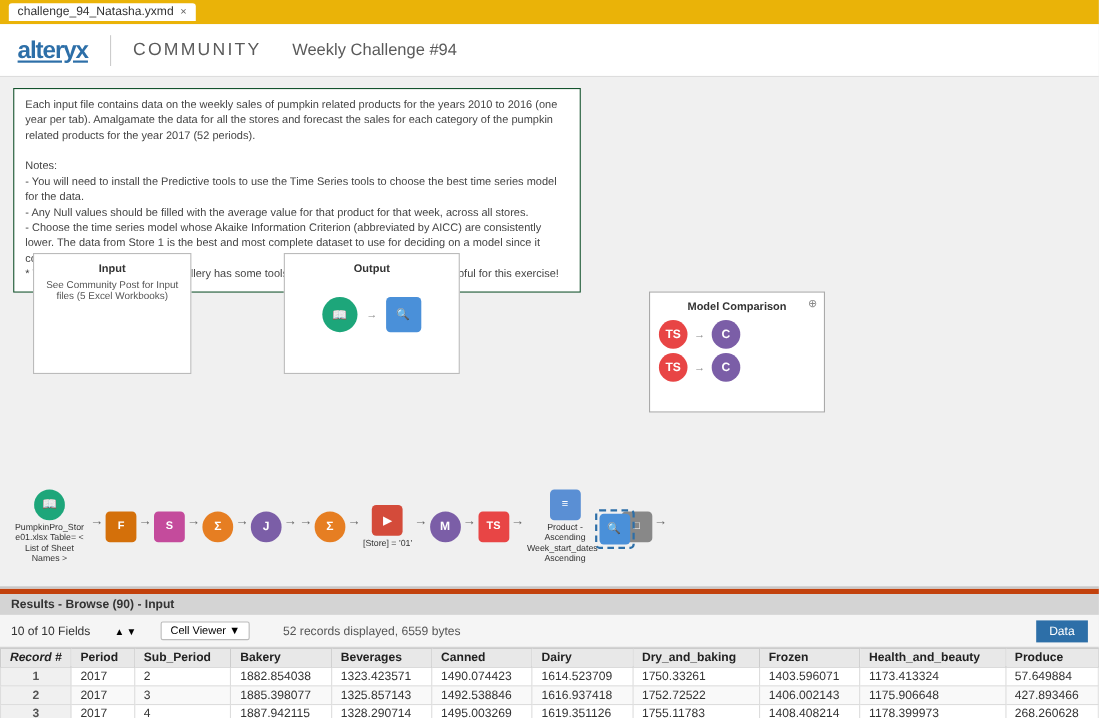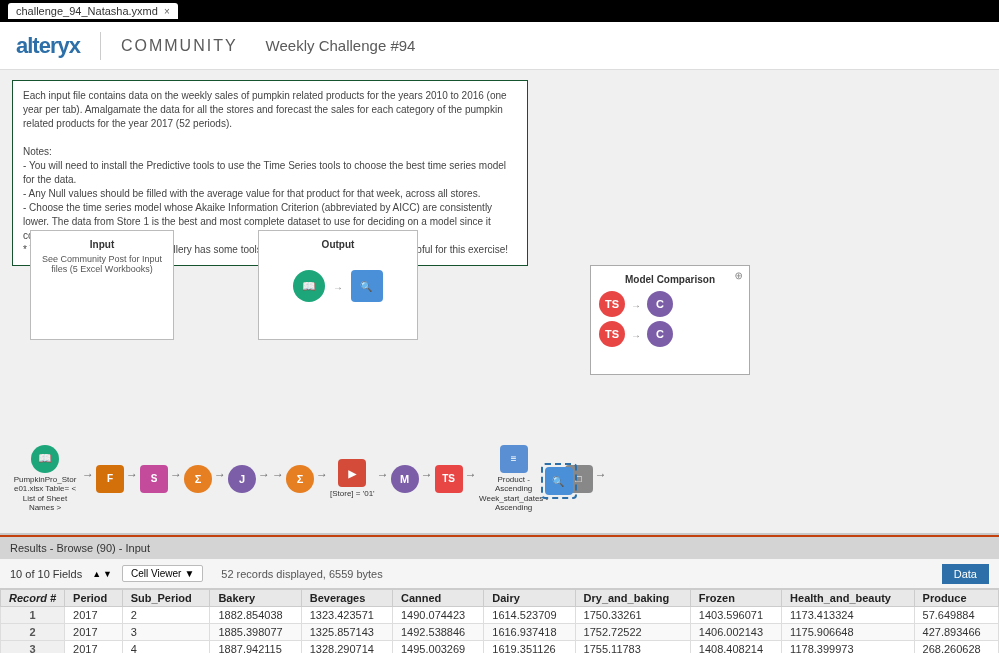--- a/index.html
+++ b/index.html
@@ -1,20 +1,20 @@
 <!DOCTYPE html>
 <html><head>
   <meta charset="utf-8">
   <style>
     * { box-sizing: border-box; margin: 0; padding: 0; }
     body { font-family: 'Segoe UI', Arial, sans-serif; font-size: 12px; background: #e8e8e8; width: 999px; height: 653px; overflow: hidden; }
 
     
     #title-bar {
-      background: #000000;
+      background: #eab308;
       height: 22px;
       display: flex;
       align-items: center;
       padding: 0 8px;
       gap: 8px;
     }
     #title-tab {
       background: #ffffff;
       color: #333;
       font-size: 11px;
@@ -38,20 +38,21 @@
       align-items: center;
       padding: 0 16px;
       border-bottom: 1px solid #ddd;
       gap: 12px;
     }
     #logo {
       font-size: 22px;
       font-weight: 700;
       color: #2d6fa8;
       letter-spacing: -1px;
+      text-decoration: underline;
     }
     #logo-divider {
       width: 1px;
       height: 28px;
       background: #ccc;
       margin: 0 8px;
     }
     #community-label {
       font-size: 16px;
       color: #5a5a5a;
@@ -130,32 +131,32 @@
 
     
     #results-bar {
       background: #d4d4d4;
       height: 24px;
       display: flex;
       align-items: center;
       padding: 0 10px;
       font-size: 11px;
       color: #333;
-      font-weight: 400;
-      border-top: 2px solid #c2410c;
+      font-weight: 700;
+      border-top: 5px solid #c2410c;
     }
 
     
     #data-toolbar {
       background: #f5f5f5;
       height: 30px;
       display: flex;
       align-items: center;
       padding: 0 10px;
-      gap: 10px;
+      gap: 22px;
       border-bottom: 1px solid #ccc;
     }
     #data-toolbar .fields-count {
       font-size: 11px;
       color: #333;
       font-weight: 500;
     }
     .toolbar-btn {
       background: white;
       border: 1px solid #bbb;

